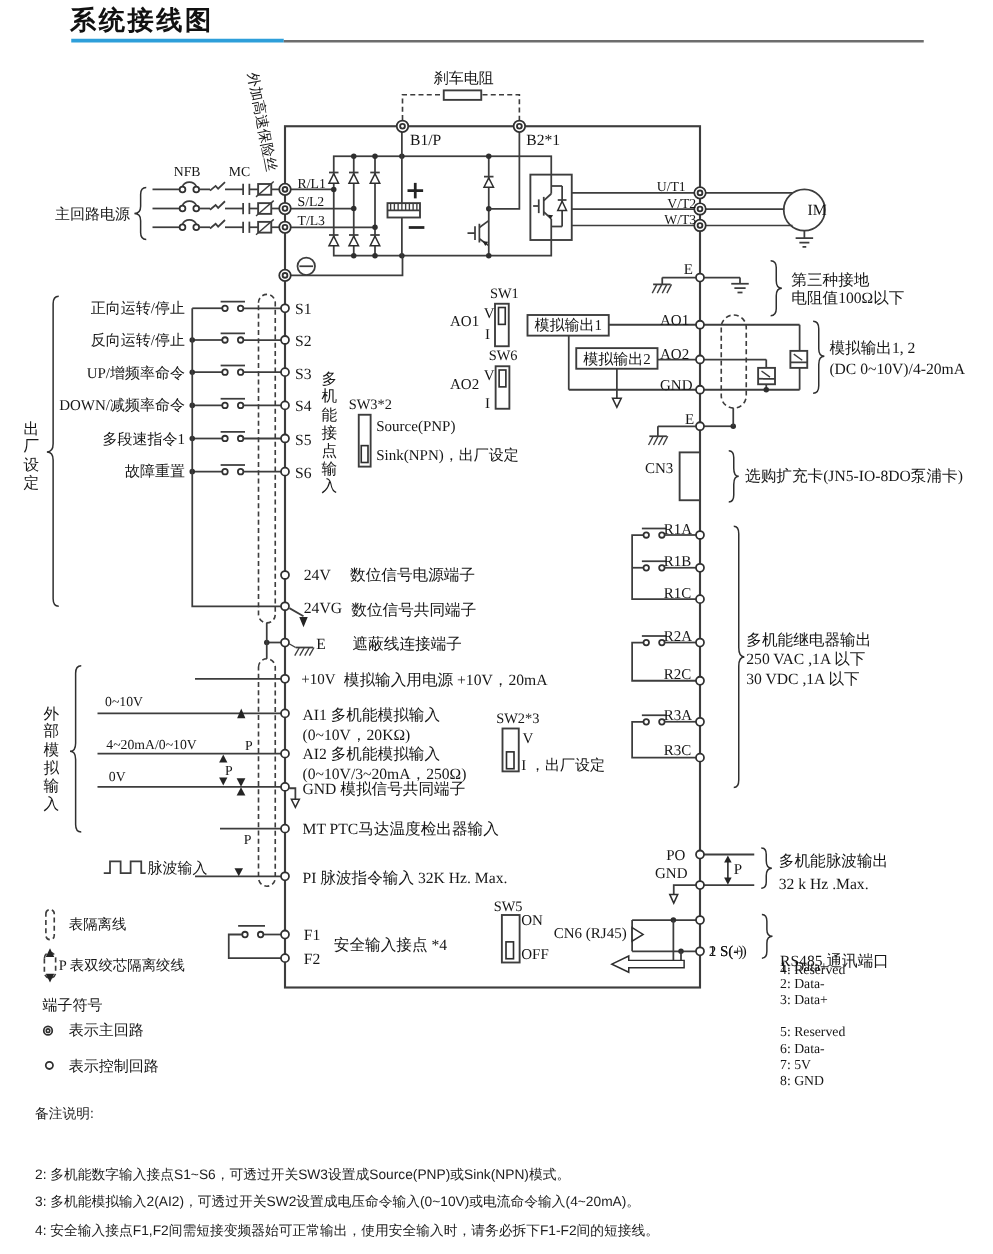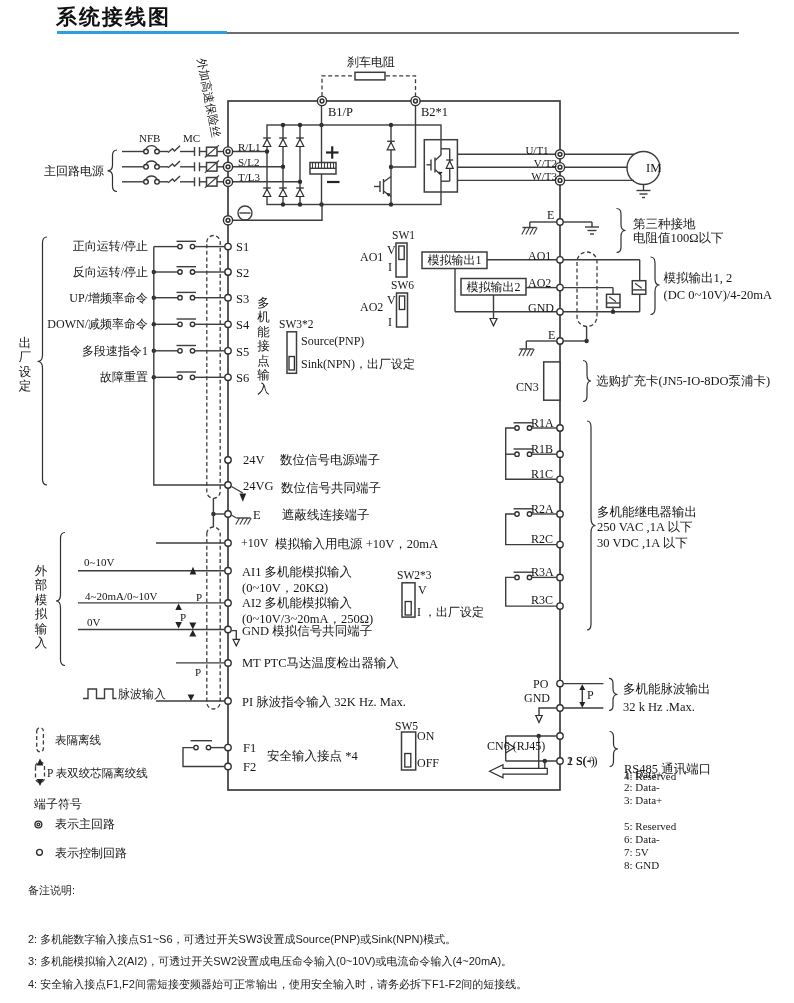--- a/index.html
+++ b/index.html
@@ -595,21 +595,21 @@
   <div class="lbl t12" style="left:360px;top:301px;">AO2</div>
   <div class="lbl t12 ctr" style="left:422px;top:254px;width:65px;">模拟输出1</div>
   <div class="lbl t12 ctr" style="left:461px;top:280.5px;width:65px;">模拟输出2</div>
   <div class="lbl t12" style="left:528px;top:249.5px;">AO1</div>
   <div class="lbl t12" style="left:528px;top:276.5px;">AO2</div>
   <div class="lbl t12" style="left:528px;top:301.5px;">GND</div>
   <div class="lbl t12" style="left:548px;top:329px;">E</div>
   <div class="lbl t125" style="left:663.5px;top:271px;">模拟输出1, 2</div>
   <div class="lbl t125" style="left:663.5px;top:288px;">(DC 0~10V)/4-20mA</div>
 
-  <div class="lbl t12" style="left:516px;top:381px;text-align:right;">CN3</div>
+  <div class="lbl t12" style="left:516px;top:368px;text-align:right;">CN3</div>
   <div class="lbl t125" style="left:596px;top:373.5px;">选购扩充卡(JN5-IO-8DO泵浦卡)</div>
   <div class="lbl t12" style="left:531px;top:416.5px;">R1A</div>
   <div class="lbl t12" style="left:531px;top:442.5px;">R1B</div>
   <div class="lbl t12" style="left:531px;top:467.5px;">R1C</div>
   <div class="lbl t12" style="left:531px;top:502.5px;">R2A</div>
   <div class="lbl t12" style="left:531px;top:533px;">R2C</div>
   <div class="lbl t12" style="left:531px;top:565.5px;">R3A</div>
   <div class="lbl t12" style="left:531px;top:594px;">R3C</div>
   <div class="lbl t125" style="left:597px;top:504.5px;">多机能继电器输出</div>
   <div class="lbl t125" style="left:597px;top:520px;">250 VAC ,1A 以下</div>
@@ -642,21 +642,21 @@
   <div class="lbl t125" style="left:623px;top:681.5px;">多机能脉波输出</div>
   <div class="lbl t125" style="left:623px;top:699.5px;">32 k Hz .Max.</div>
 
   <div class="lbl t125" style="left:243px;top:741px;">F1</div>
   <div class="lbl t125" style="left:243px;top:760px;">F2</div>
   <div class="lbl t125" style="left:267px;top:749px;">安全输入接点 *4</div>
   <div class="lbl t115" style="left:395px;top:719.5px;">SW5</div>
   <div class="lbl t12" style="left:417px;top:729.5px;">ON</div>
   <div class="lbl t12" style="left:417px;top:756.5px;">OFF</div>
 
-  <div class="lbl t12" style="left:443px;top:740px;margin-left:44px;">CN6 (RJ45)</div>
+  <div class="lbl t12" style="left:443px;top:740px;">CN6 (RJ45)</div>
   <div class="lbl t12" style="left:567px;top:730.5px;margin-top:24px;">1 S(+)</div>
   <div class="lbl t12" style="left:567px;top:755px;">2 S(-)</div>
   <div class="lbl t125" style="left:624px;top:738px;margin-top:24px;">RS485 通讯端口</div>
   <div class="lbl t11" style="left:624px;top:767.5px;">1: Data+</div>
   <div class="lbl t11" style="left:624px;top:780.6px;">2: Data-</div>
   <div class="lbl t11" style="left:624px;top:793.7px;">3: Data+</div>
   <div class="lbl t11" style="left:624px;top:770px;">4: Reserved</div>
   <div class="lbl t11" style="left:624px;top:819.9px;">5: Reserved</div>
   <div class="lbl t11" style="left:624px;top:833px;">6: Data-</div>
   <div class="lbl t11" style="left:624px;top:846.1px;">7: 5V</div>

